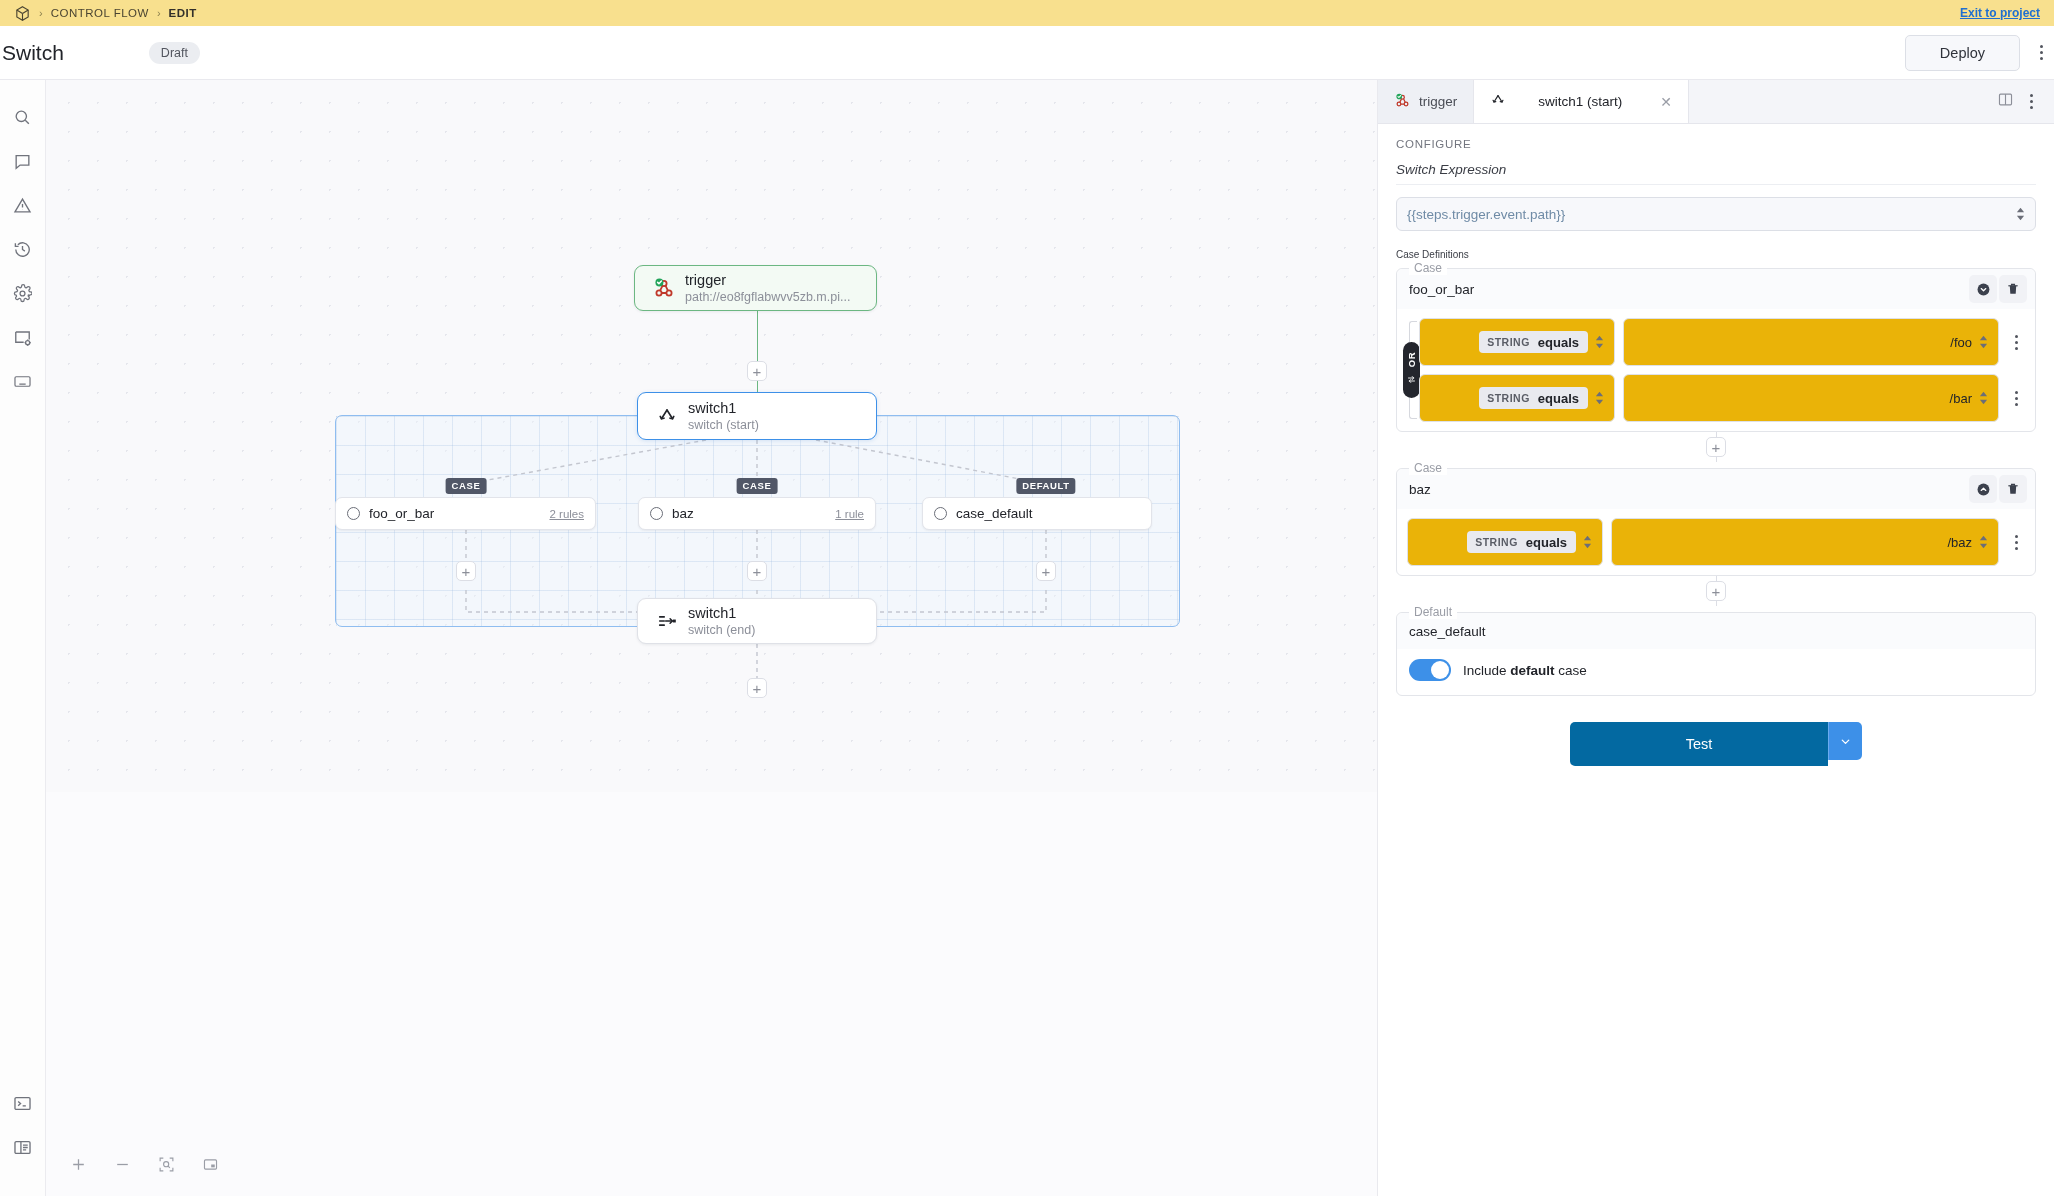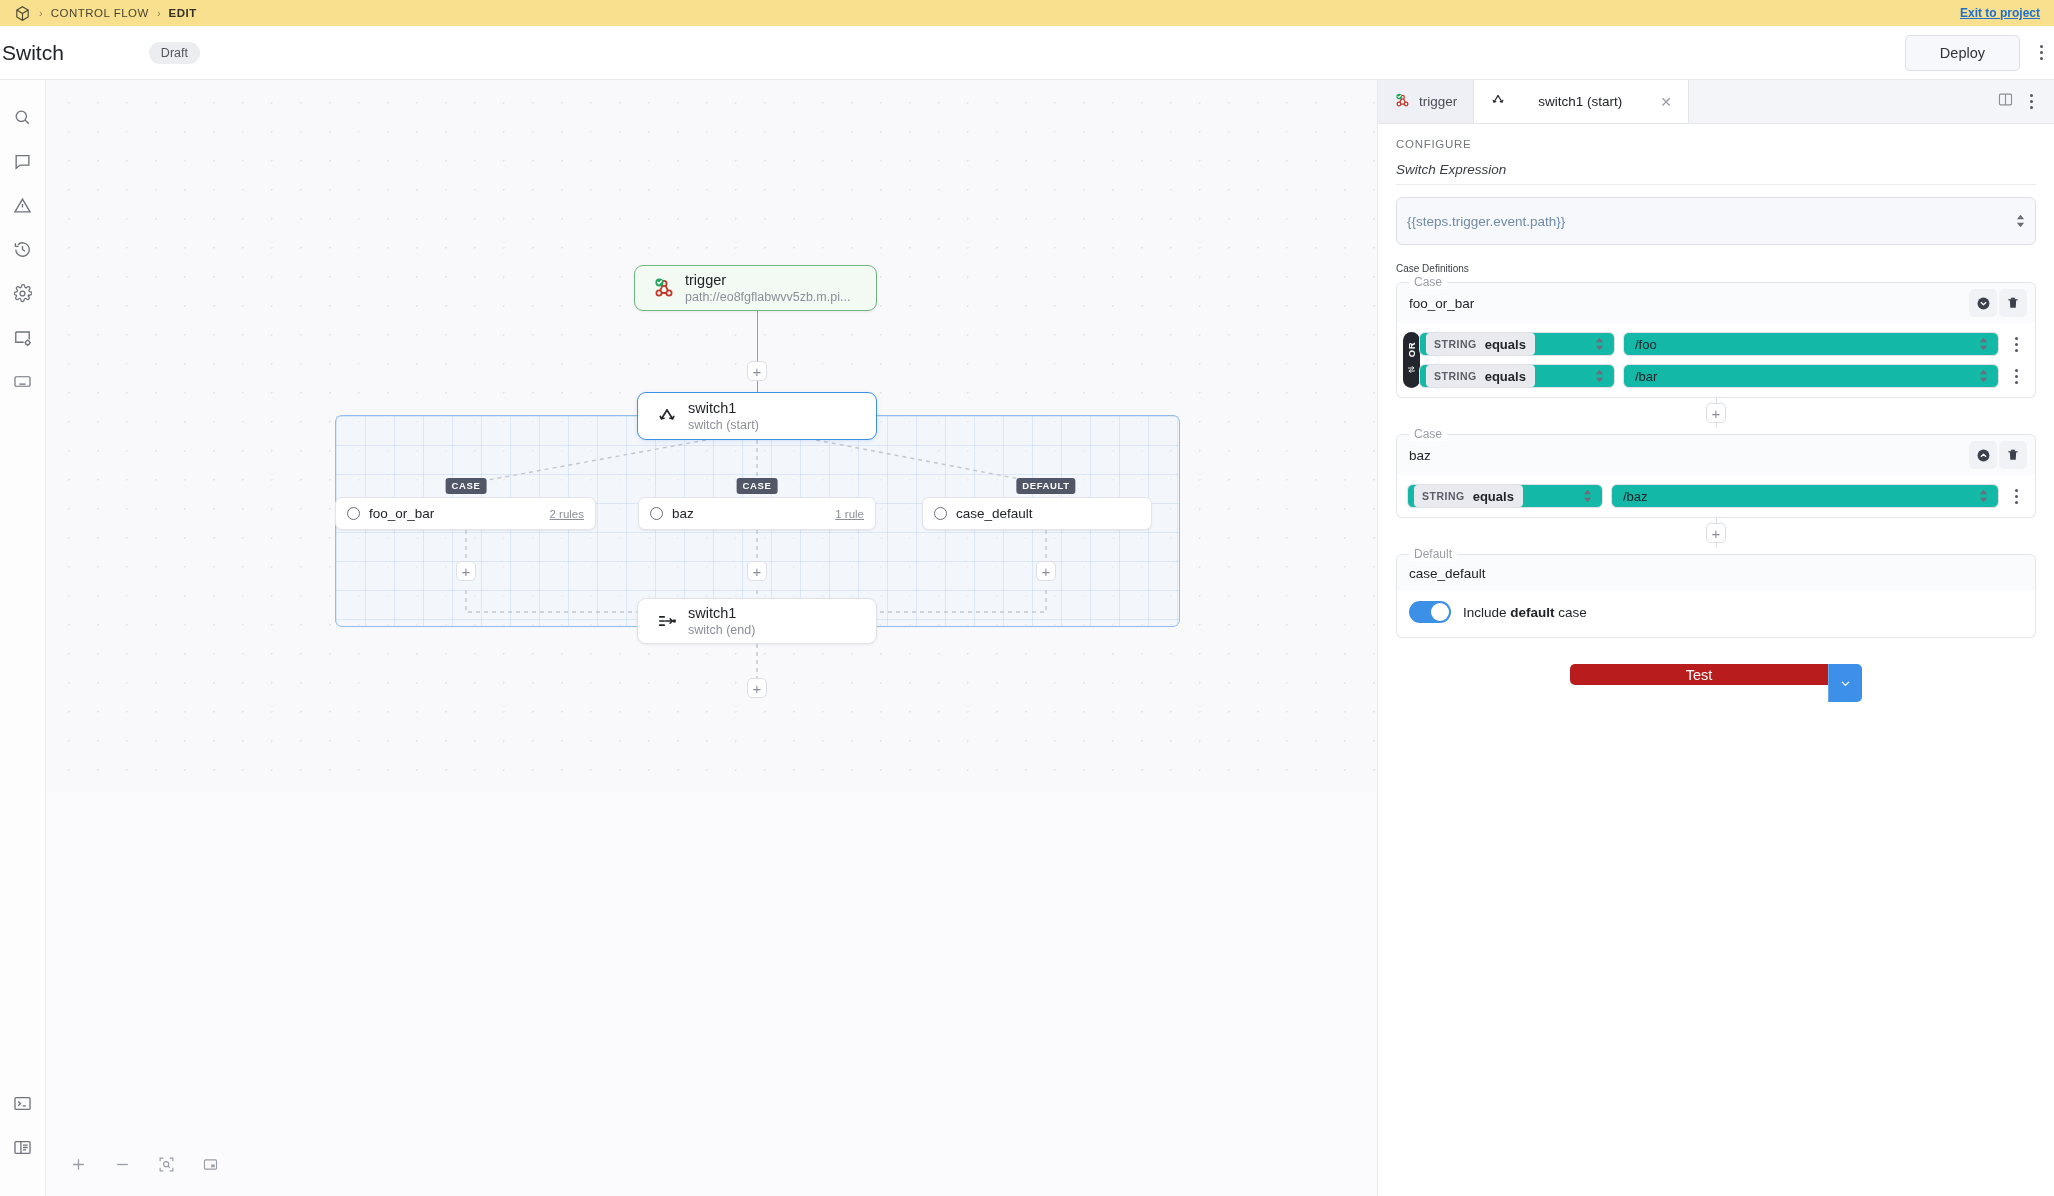--- a/index.html
+++ b/index.html
@@ -199,21 +199,21 @@
     padding: 14px 18px 8px; font-size: 11.5px; letter-spacing: .7px;
     color: #73767f; text-transform: uppercase;
   }
   .panel-body { padding: 4px 18px 0; }
   .field-label {
     font-size: 13.5px; color: #3a3d45; padding-bottom: 7px;
     border-bottom: 1px solid #eceef2; margin-bottom: 12px; font-style: italic;
   }
   .select-box {
     position: relative; background: #f7f8fb; border: 1px solid #dcdfe6;
-    border-radius: 6px; height: 48px; display: flex; align-items: center;
+    border-radius: 6px; height: 34px; display: flex; align-items: center;
     padding: 0 44px 0 10px; font-size: 13.5px; color: #22242a;
   }
   .select-box.expr { color: #6f8ba6; }
   .stepper {
     position: absolute; right: 10px; top: 50%; transform: translateY(-50%);
     display: flex; flex-direction: column; gap: 2px; color: #6b6e78;
   }
   .stepper svg { display: block; }
 
   .section-title { font-size: 10px; color: #3a3d45; margin: 18px 0 8px; }
@@ -249,24 +249,24 @@
     display: flex; flex-direction: column; align-items: center;
     justify-content: center; gap: 3px;
   }
   .or-text {
     color: #fff; font-size: 9.5px; font-weight: 700; letter-spacing: .5px;
     writing-mode: vertical-rl; transform: rotate(180deg);
   }
   .rule-row { display: flex; align-items: center; gap: 8px; margin-bottom: 8px; }
   .rule-row:last-child { margin-bottom: 0; }
   .rule-select {
-    position: relative; height: 24px; border: 1px solid #dfe1e7;
-    background: #14b8a6; border-radius: 6px;
+    position: relative; height: 48px; border: 1px solid #dfe1e7;
+    background: #eab308; border-radius: 6px;
     display: flex; align-items: center; padding: 0 26px 0 8px;
-    font-size: 13px; color: #22242a;
+    font-size: 13px; color: #22242a; justify-content: flex-end;
   }
   .rule-select.op { flex: 0 0 196px; padding-left: 6px; }
   .rule-select.val { flex: 1 1 auto; padding-left: 11px; }
   .type-chip {
     display: inline-flex; align-items: center; background: #e9eaef;
     border-radius: 4px; height: 22px; padding: 0 0 0 8px;
   }
   .type-chip .t {
     font-size: 10.5px; letter-spacing: .5px; color: #5a5d66; font-weight: 700;
   }
@@ -305,22 +305,22 @@
   }
   .toggle .knob {
     position: absolute; right: 2px; top: 2px; width: 18px; height: 18px;
     border-radius: 50%; background: #fff;
   }
   .toggle-label { font-size: 13.5px; color: #22242a; }
   .toggle-label b { font-weight: 700; }
 
   .test-row { display: flex; justify-content: center; margin-top: 26px; }
   .test-btn {
-    background: #b91c1c; color: #fff; border: none;
-    width: 258px; height: 21px; border-radius: 5px 0 0 5px;
+    background: #0369a1; color: #fff; border: none;
+    width: 258px; height: 44px; border-radius: 5px 0 0 5px;
     font-size: 14.5px; font-family: inherit;
   }
   .test-caret {
     background: #3d90e8; width: 34px; height: 38px;
     border-radius: 0 5px 5px 0; border-left: 1px solid #6aabef;
     display: flex; align-items: center; justify-content: center; color: #fff;
   }
 </style>
 </head>
 <body>

